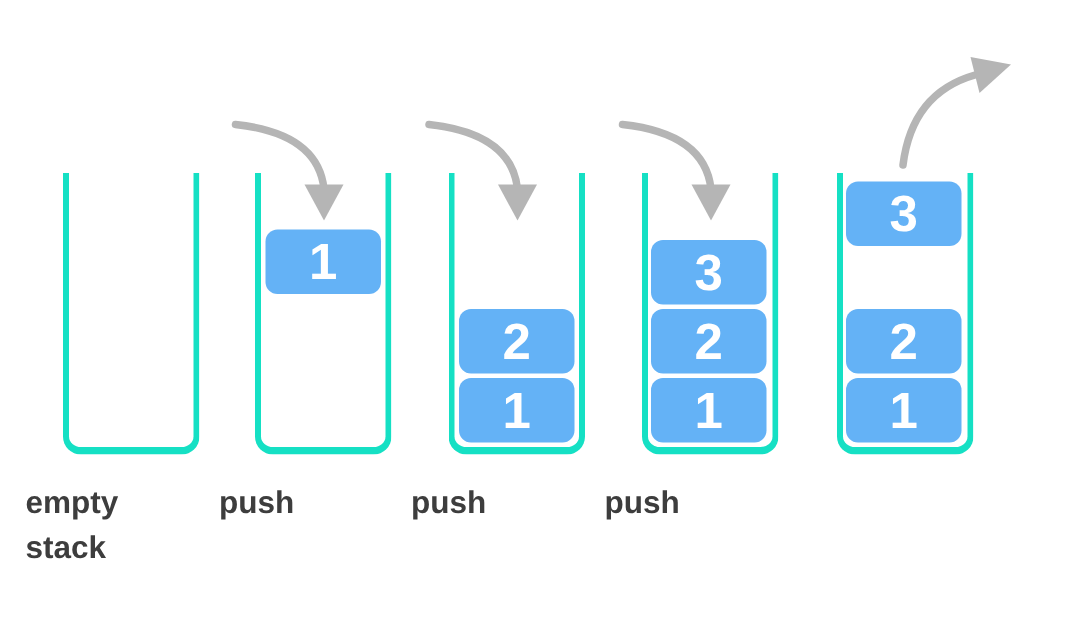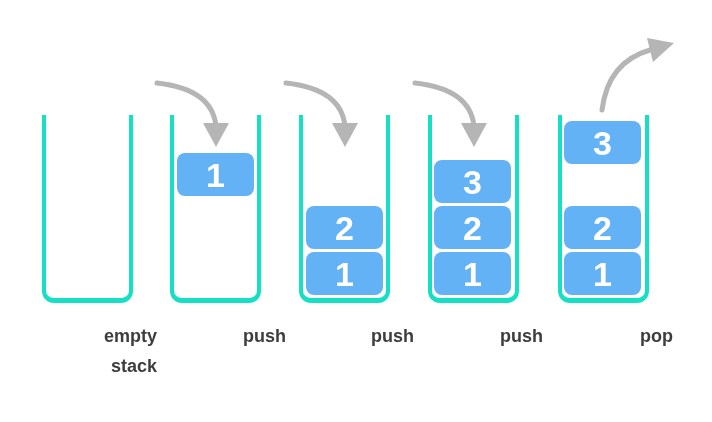--- a/index.html
+++ b/index.html
@@ -56,22 +56,22 @@
   .b4-1 { left: 434px; top: 252px; }
   .b5-3 { left: 564px; top: 121px; }   
   .b5-2 { left: 564px; top: 206px; }
   .b5-1 { left: 564px; top: 252px; }
 
   
   .label {
     position: absolute;
     top: 321px;
     width: 140px;
-    text-align: right;
-    font-size: 18px;
+    text-align: left;
+    font-size: 21px;
     font-weight: bold;
     line-height: 30px;
     color: var(--label-gray, #3d3d3d);
     white-space: pre-line;
   }
   .l1 { left: 17px; }
   .l2 { left: 146px; }
   .l3 { left: 274px; }
   .l4 { left: 403px; }
   .l5 { left: 533px; }
@@ -120,15 +120,14 @@
   <div class="label l4">push</div>
 
   <svg class="arrow a5" width="84" height="80" viewBox="0 0 84 80">
     <path d="M6,76 Q12,28 54,16" fill="none" stroke="currentColor" stroke-width="5" stroke-linecap="round"></path>
     <polygon points="57,28 51,4 78,9" fill="currentColor"></polygon>
   </svg>
   <div class="stack-container c5"></div>
   <div class="block b5-3">3</div>
   <div class="block b5-2">2</div>
   <div class="block b5-1">1</div>
-  <div class="label l5">pop</div>
 
 </div>
 
 </body></html>

